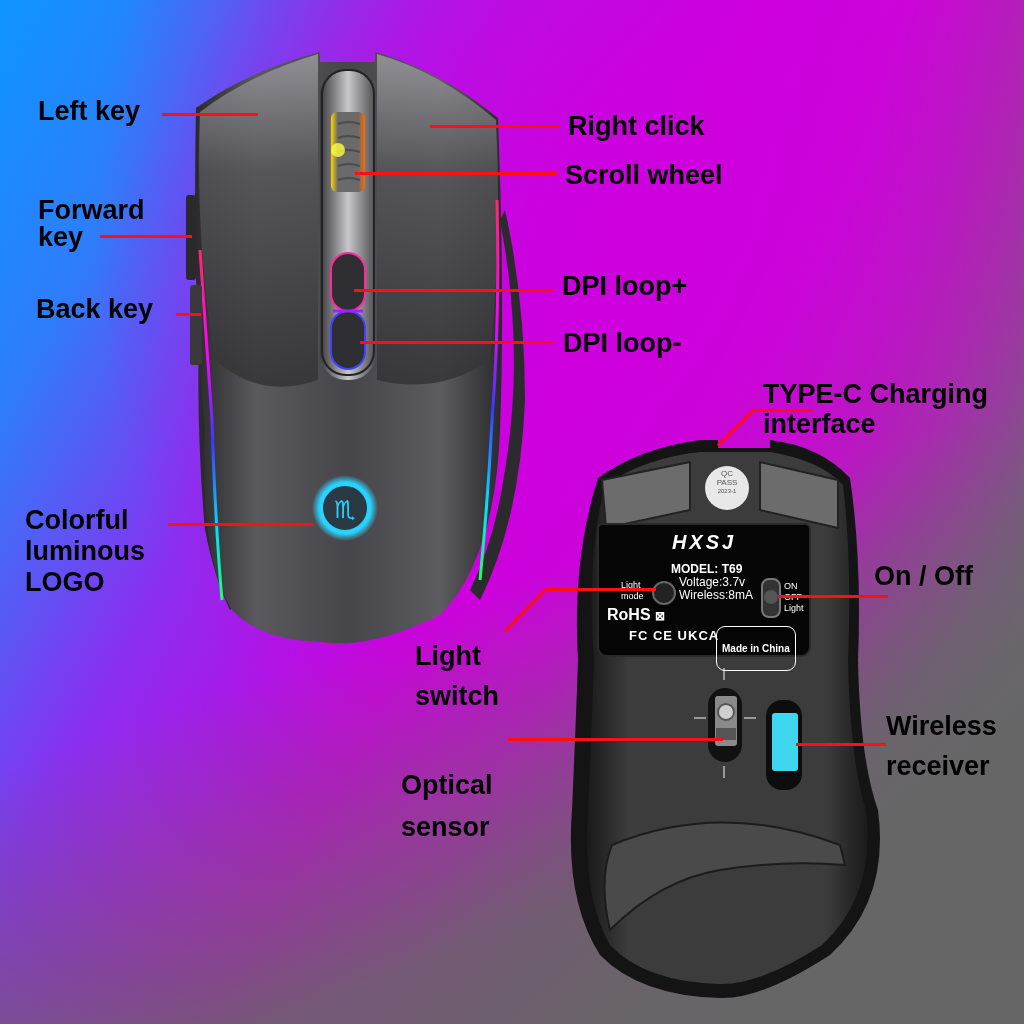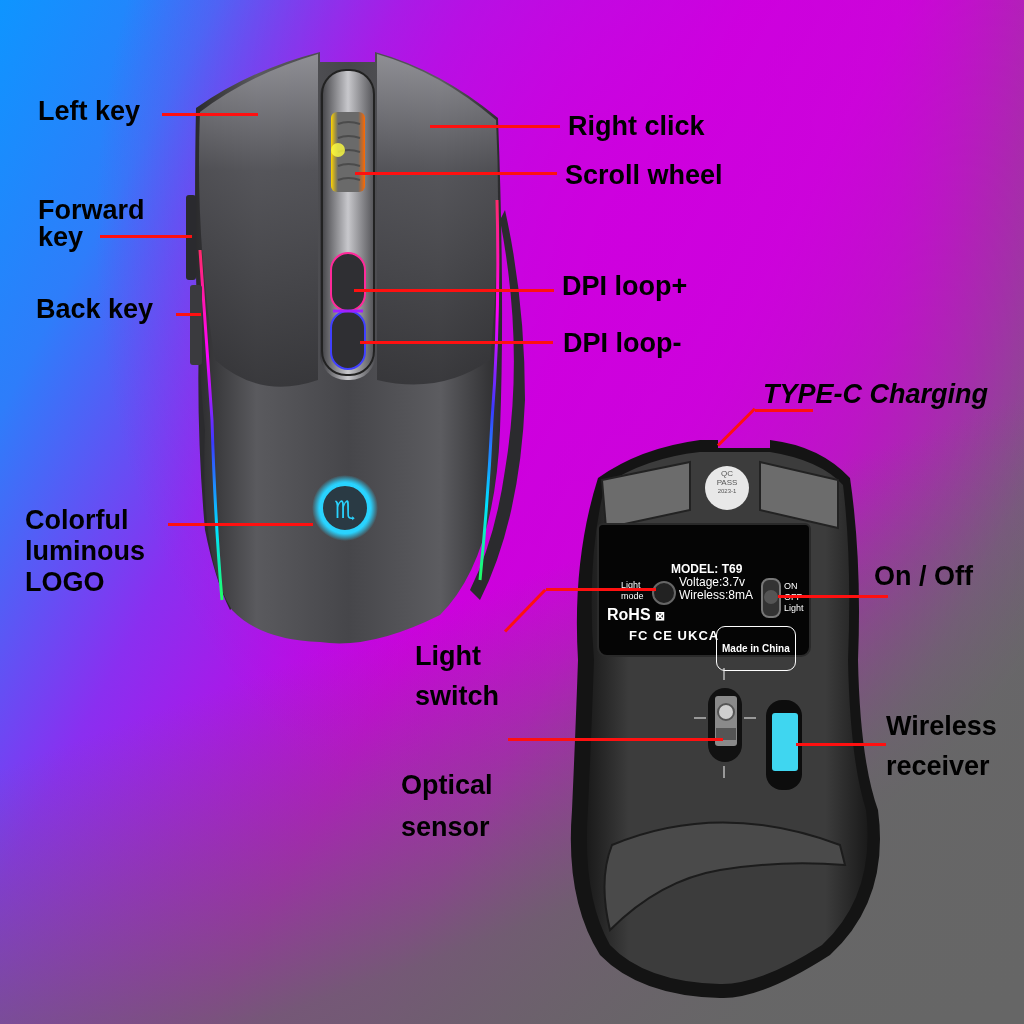--- a/index.html
+++ b/index.html
@@ -7,21 +7,21 @@
     font-family:"Liberation Sans", sans-serif; }
   .bg { position:absolute; inset:0;
     background:
       radial-gradient(ellipse 700px 900px at 620px 230px, rgba(206,0,222,0.95) 0%, rgba(206,0,222,0.6) 40%, rgba(206,0,222,0) 75%),
       linear-gradient(118deg, #0e95ff 0%, #2e7dfa 14%, #8a2ff0 30%, #cc00df 48%, #c80ad2 58%, #9b3a9a 70%, #6e6872 82%, #666666 100%);
   }
   .bg2 { position:absolute; inset:0;
     background: linear-gradient(160deg, rgba(0,0,0,0) 55%, rgba(102,102,102,0.85) 80%, #666 100%);
   }
   .label { position:absolute; font-weight:bold; color:#000; font-size:27px; line-height:31px; white-space:nowrap; }
-  .label.italic { font-style:italic; }
+  .label.italic { }
   .leader { position:absolute; height:3px; background:#ff1010; }
   .leader-diag { position:absolute; height:3px; background:#ff1010; transform-origin:left center; }
 
   
   .mouse-top { position:absolute; left:0; top:0; width:1024px; height:1024px; pointer-events:none; }
   .mouse-top * { pointer-events:auto; }
 
   
   .bottom-label { position:absolute; left:597px; top:523px; width:210px; height:130px; background:#050505; border-radius:6px 6px 10px 10px; border:2px solid #2a2a2a; color:#fff; }
   .bl-logo { position:absolute; left:0; right:0; top:6px; text-align:center; font-size:20px; font-weight:bold; letter-spacing:3px; font-style:italic; }
@@ -160,20 +160,21 @@
   <path d="M612 845 Q720 800 840 845 L845 865 Q780 860 720 870 Q660 880 610 930 Q598 880 612 845 Z" fill="#4a4a4a" stroke="#1c1c1c" stroke-width="2"></path>
 </svg>
 
 <div style="position:absolute;left:705px;top:469px;width:44px;text-align:center;color:#555;font-size:8px;line-height:9px;">
   <div>QC</div>
   <div>PASS</div>
   <div style="font-size:6px;">2023-1</div>
 </div>
 
 <div class="bottom-label">
+  <div class="bl-logo">HXSJ</div>
   <div class="bl-model">MODEL: T69</div>
   <div class="bl-volt">Voltage:3.7v</div>
   <div class="bl-curr">Wireless:8mA</div>
   <div class="bl-lightmode">
     <div>Light</div>
     <div>mode</div>
   </div>
   <div class="bl-btn"></div>
   <div class="bl-switch">
       <div class="bl-switch-knob"></div>
@@ -218,20 +219,21 @@
 <div class="label" style="left:36px;top:294px;">Back key</div>
 <div class="label" style="left:562px;top:271px;">DPI loop+</div>
 <div class="label" style="left:563px;top:328px;">DPI loop-</div>
 <div class="label" style="left:25px;top:505px;">
   <div>Colorful</div>
   <div>luminous</div>
   <div>LOGO</div>
 </div>
 <div class="label italic" style="left:763px;top:379px;line-height:30px;">
   <div>TYPE-C Charging</div>
+  <div>interface</div>
 </div>
 <div class="label" style="left:874px;top:561px;">On / Off</div>
 <div class="label" style="left:415px;top:636px;line-height:40px;">
   <div>Light</div>
   <div>switch</div>
 </div>
 <div class="label" style="left:401px;top:764px;line-height:42px;">
   <div>Optical</div>
   <div>sensor</div>
 </div>

